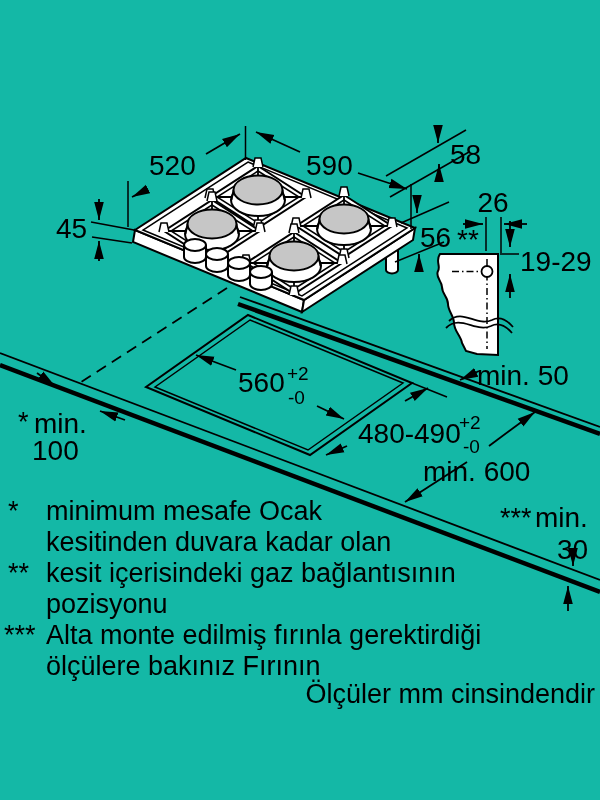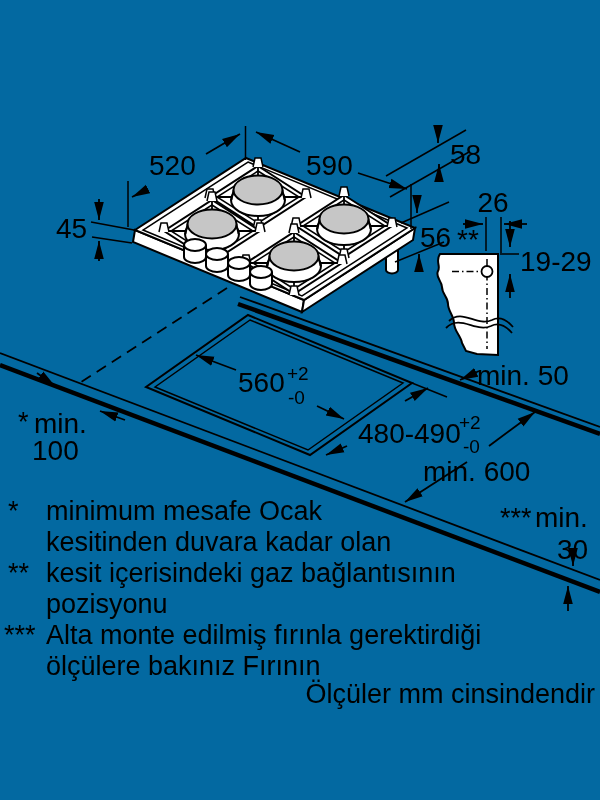--- a/index.html
+++ b/index.html
@@ -1,16 +1,16 @@
 <!DOCTYPE html>
 <html><head>
 <meta charset="utf-8">
 <style>
   html,body{margin:0;padding:0;background:#fff;}
-  .stage{width:600px;height:800px;position:relative;background:#0369a1;overflow:hidden;}
+  .stage{width:600px;height:800px;position:relative;background:#14b8a6;overflow:hidden;}
   svg{display:block;}
   text{font-family:"Liberation Sans", sans-serif;fill:#000;}
   .dim{font-size:28px;}
   .sup{font-size:19px;}
   .fn{font-size:27px;}
   .ln{stroke:#000;stroke-width:1.8;fill:none;}
   .thin{stroke:#000;stroke-width:1.5;fill:none;}
   .edge{stroke:#000;stroke-width:2;fill:none;}
   .thick{stroke:#000;stroke-width:4.5;fill:none;}
   .wh{fill:#fff;stroke:#000;stroke-width:2;}

